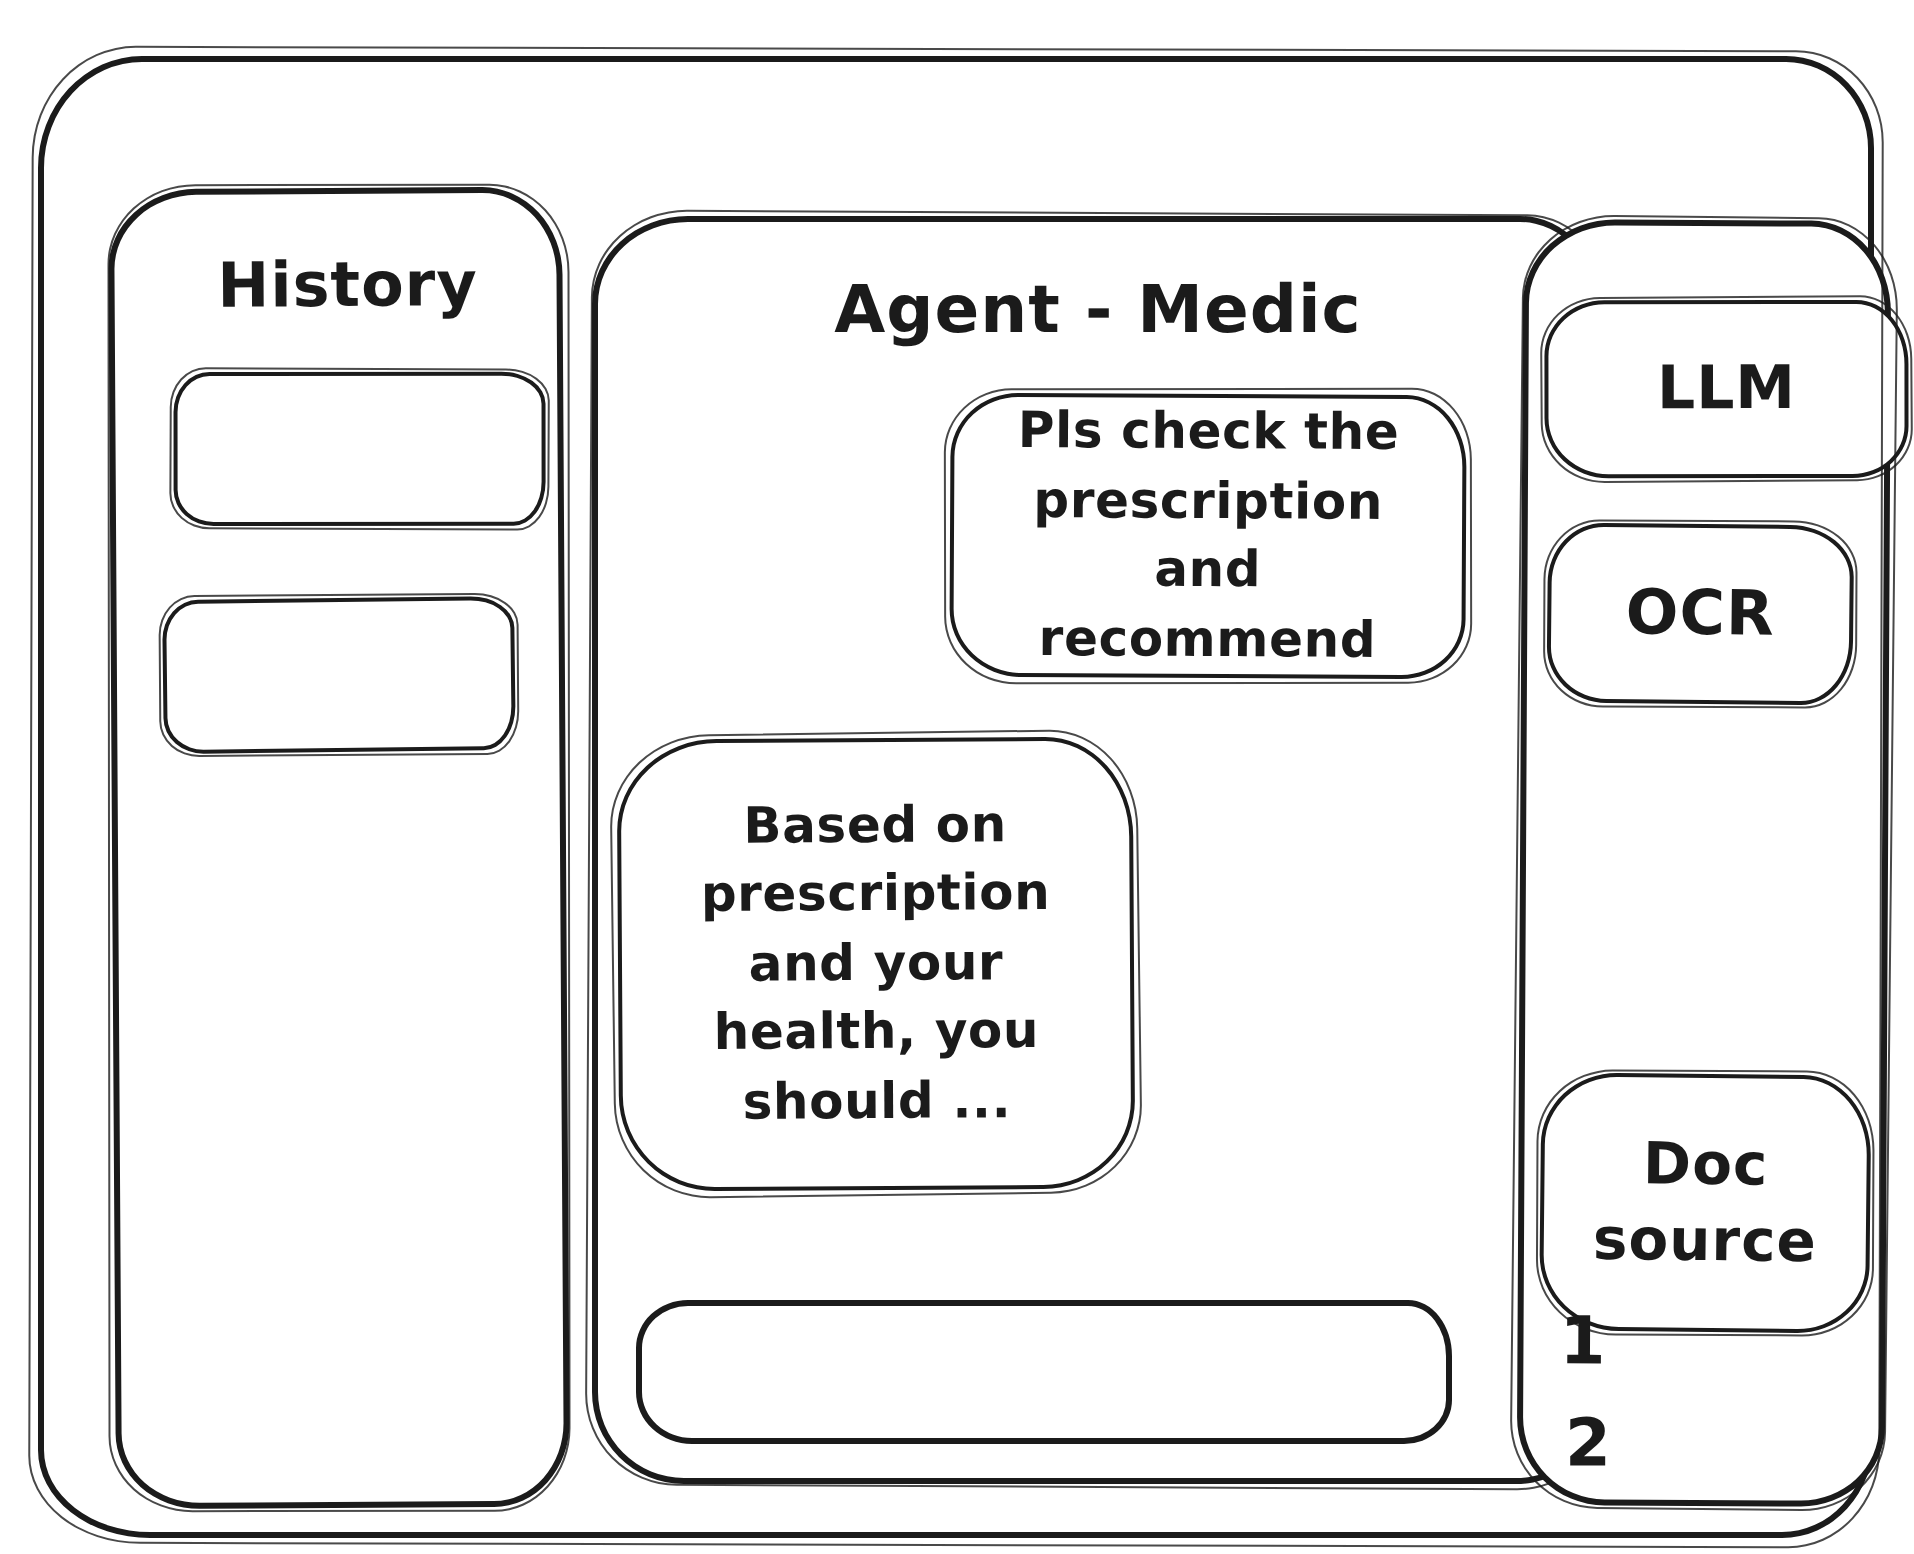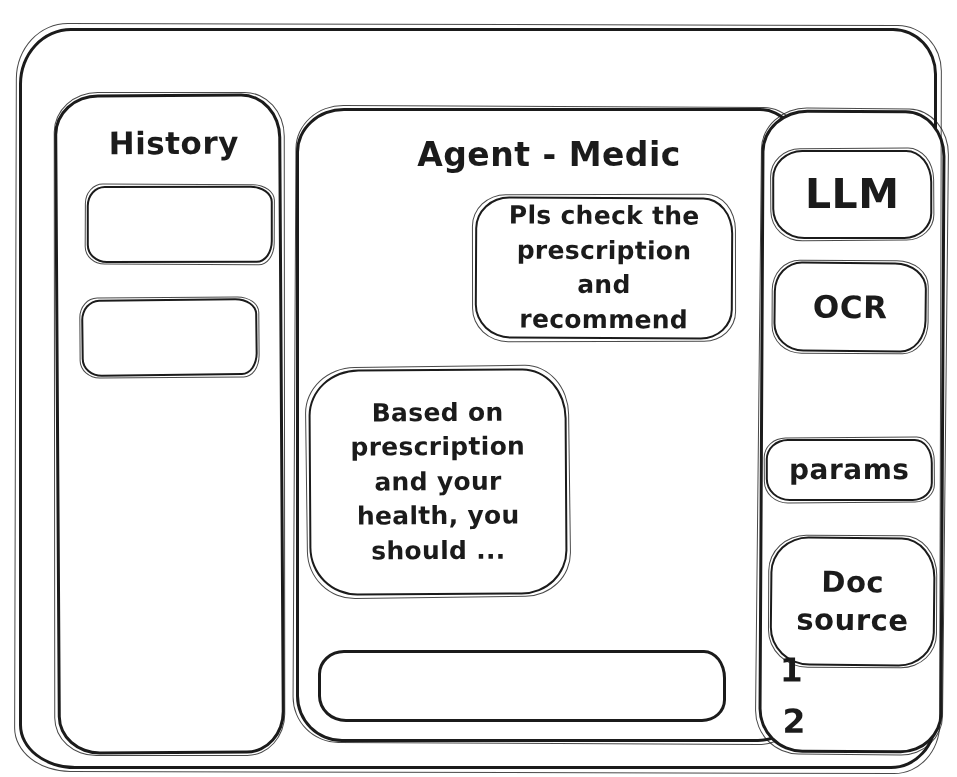--- a/index.html
+++ b/index.html
@@ -111,21 +111,21 @@
     text-align: center;
     font-family: inherit;
     font-weight: bold;
     letter-spacing: .5px;
     color: #1b1b1b;
     cursor: pointer;
     border-width: 2.9px;
     line-height: 1.3;
   }
   .tool-btn::after { inset: -4px; transform: rotate(-.35deg); }
-  .btn-llm    { left: 8px;  top: 37px;  width: 160px; height: 89px;  font-size: 41px;
+  .btn-llm    { left: 8px;  top: 37px;  width: 182px; height: 89px;  font-size: 30px;
                 border-radius: 30px 26px 28px 32px / 28px 32px 26px 30px; }
   .btn-ocr    { left: 10px; top: 149px; width: 153px; height: 90px;  font-size: 31px;
                 border-radius: 28px 32px 26px 30px / 30px 26px 32px 28px; }
   .btn-params { left: 3px;  top: 326px; width: 167px; height: 62px;  font-size: 28px;
                 border-radius: 22px 18px 20px 24px / 20px 24px 18px 22px; }
   .btn-doc    { left: 8px;  top: 424px; width: 165px; height: 129px; font-size: 29px;
                 padding: 4px 10px;
                 border-radius: 38px 34px 36px 40px / 36px 40px 34px 38px; }
   .doc-item {
     position: absolute;
@@ -155,19 +155,18 @@
     <div class="sk bubble bubble-user rB">Pls check the prescription and recommend</div>
 
     <div class="sk bubble bubble-agent rA">Based on prescription and your health, you should ...</div>
 
     <input class="chat-input" type="text" placeholder="" style="">
   </main>
 
   <aside class="sk panel-right rB">
     <button class="sk tool-btn btn-llm rA">LLM</button>
     <button class="sk tool-btn btn-ocr rB">OCR</button>
-    <button class="sk tool-btn btn-params rA">params</button>
     <button class="sk tool-btn btn-doc rB">Doc source</button>
     <div class="doc-item doc-item-1">1</div>
     <div class="doc-item doc-item-2 rA">2</div>
   </aside>
 
 </div>
 
 </body></html>

